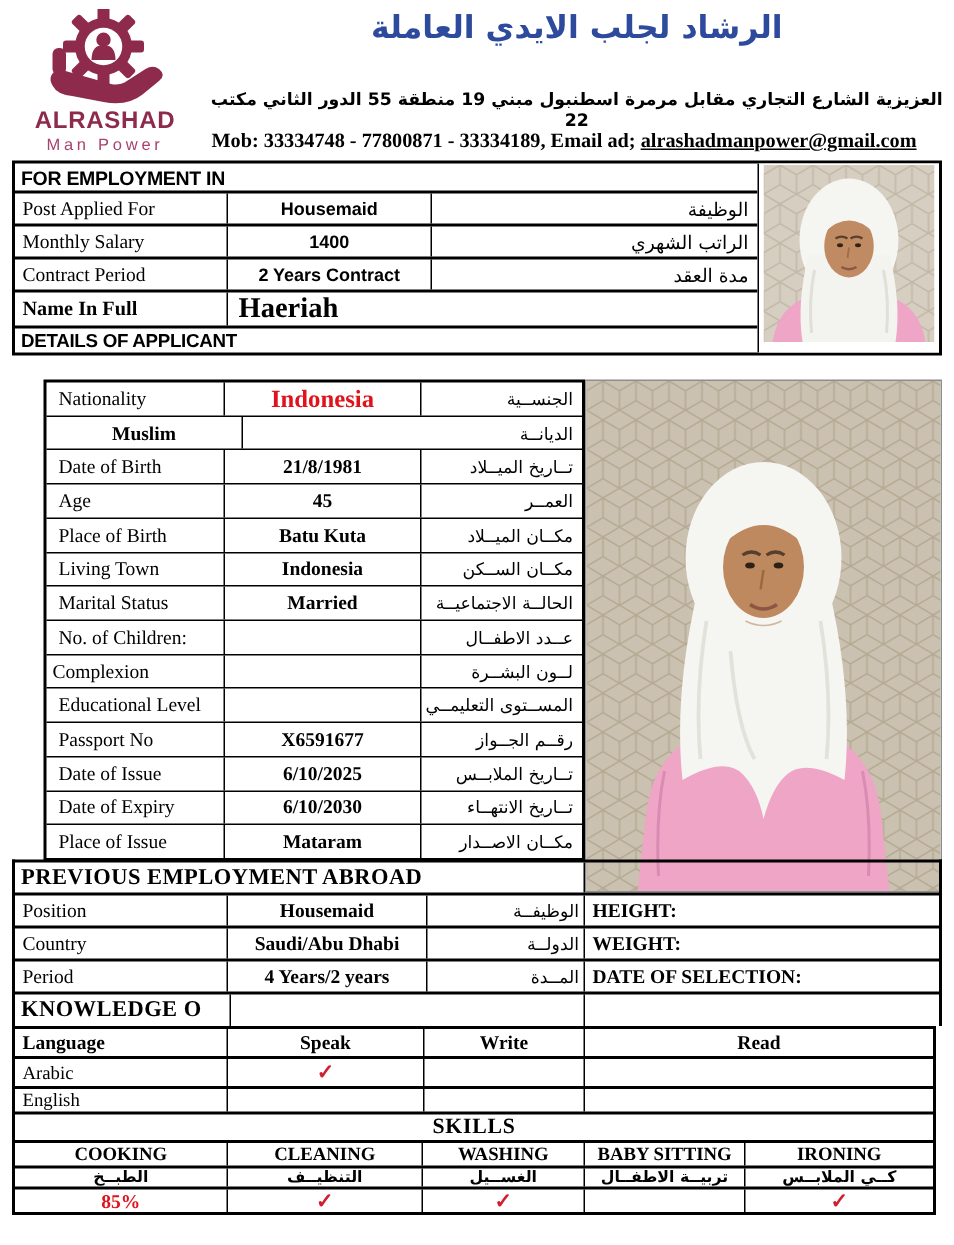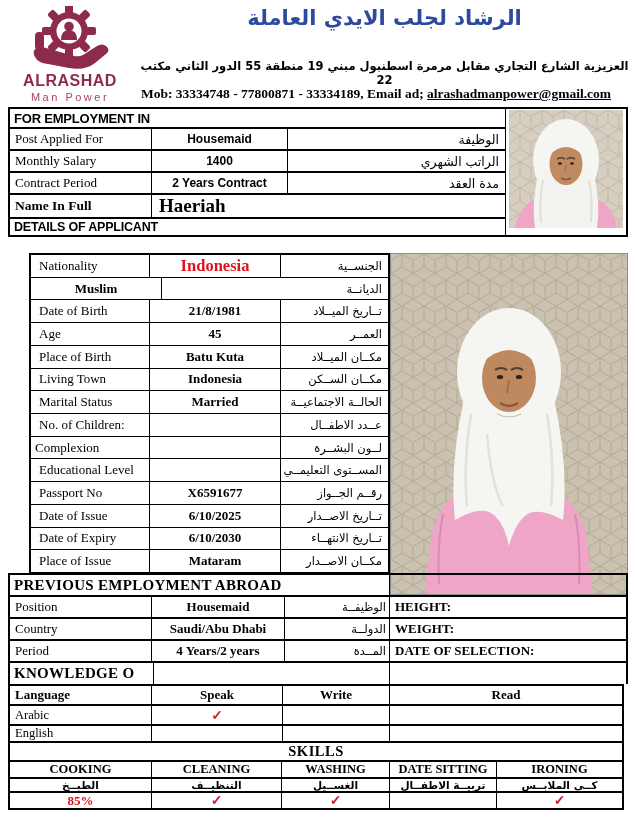--- a/index.html
+++ b/index.html
@@ -193,21 +193,21 @@
       <div class="c fx arx" dir="rtl">المســتوى التعليمــي</div>
     </div>
     <div class="drow">
       <div class="c w119 br lbl" style="padding-left:8px;">Passport No</div>
       <div class="c w131 br jc val">X6591677</div>
       <div class="c fx arx" dir="rtl">رقــم الجــواز</div>
     </div>
     <div class="drow">
       <div class="c w119 br lbl" style="padding-left:8px;">Date of Issue</div>
       <div class="c w131 br jc val">6/10/2025</div>
-      <div class="c fx arx" dir="rtl">تــاريخ الاصــدار</div>
+      <div class="c fx arx" dir="rtl">تــاريخ الملابــس</div>
     </div>
     <div class="drow">
       <div class="c w119 br lbl" style="padding-left:8px;">Date of Expiry</div>
       <div class="c w131 br jc val">6/10/2030</div>
       <div class="c fx arx" dir="rtl">تــاريخ الانتهــاء</div>
     </div>
     <div class="drow">
       <div class="c w119 br lbl" style="padding-left:8px;">Place of Issue</div>
       <div class="c w131 br jc val">Mataram</div>
       <div class="c fx arx" dir="rtl">مكــان الاصــدار</div>
@@ -289,21 +289,21 @@
       <div class="c w107 br jc chk"></div>
       <div class="c fx jc chk"></div>
     </div>
     <div class="r h19 bb1">
       <div class="c fx jc" style="font-weight:bold;font-size:14.5px;letter-spacing:0.5px;">SKILLS</div>
     </div>
     <div class="r h17 bb1">
       <div class="c w142 br jc val" style="font-size:12.5px;">COOKING</div>
       <div class="c w130 br jc val" style="font-size:12.5px;">CLEANING</div>
       <div class="c w108 br jc val" style="font-size:12.5px;">WASHING</div>
-      <div class="c w107 br jc val" style="font-size:12.5px;">DATE SITTING</div>
+      <div class="c w107 br jc val" style="font-size:12.5px;">BABY SITTING</div>
       <div class="c fx jc val" style="font-size:12.5px;">IRONING</div>
     </div>
     <div class="r h14 bb1">
       <div class="c w142 br jc arx" style="font-size:10.5px;font-weight:bold;padding-right:0;justify-content:center;" dir="rtl">الطبــخ</div>
       <div class="c w130 br jc arx" style="font-size:10.5px;font-weight:bold;padding-right:0;justify-content:center;" dir="rtl">التنظيــف</div>
       <div class="c w108 br jc arx" style="font-size:10.5px;font-weight:bold;padding-right:0;justify-content:center;" dir="rtl">الغســيل</div>
       <div class="c w107 br jc arx" style="font-size:10.5px;font-weight:bold;padding-right:0;justify-content:center;" dir="rtl">تربيــة الاطفــال</div>
       <div class="c fx jc arx" style="font-size:10.5px;font-weight:bold;padding-right:0;justify-content:center;" dir="rtl">كــي الملابــس</div>
     </div>
     <div class="r h15">

